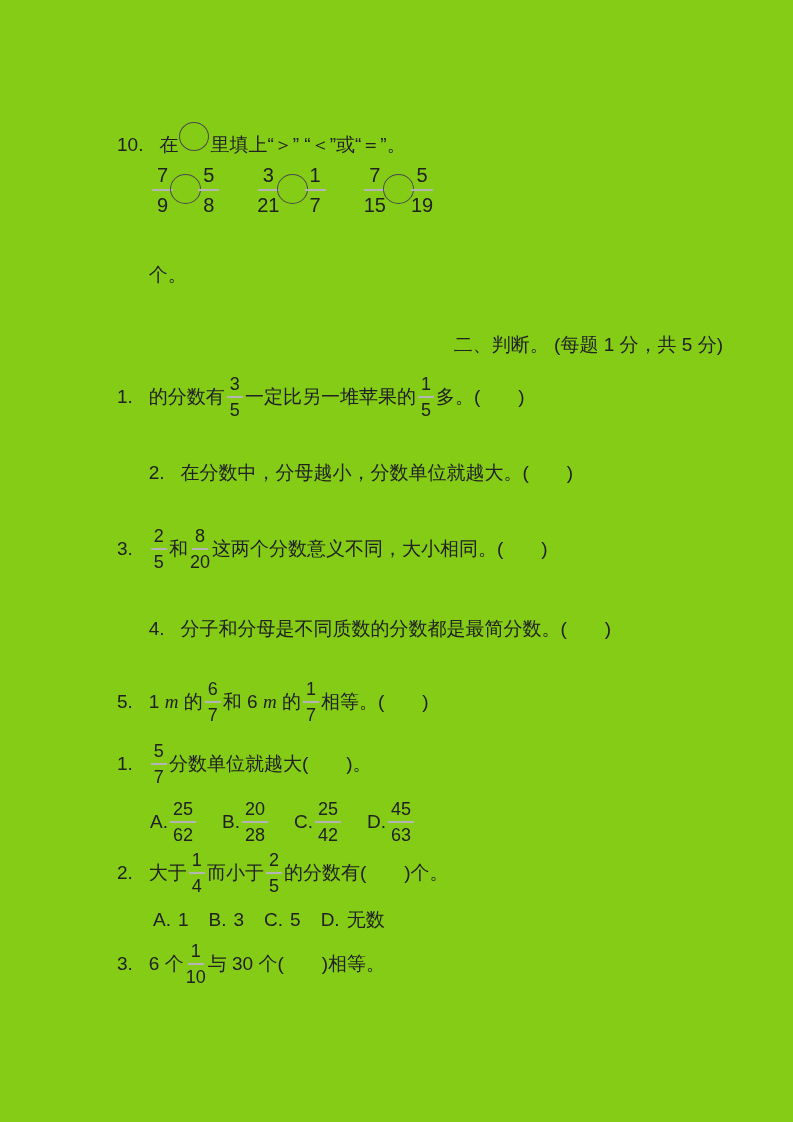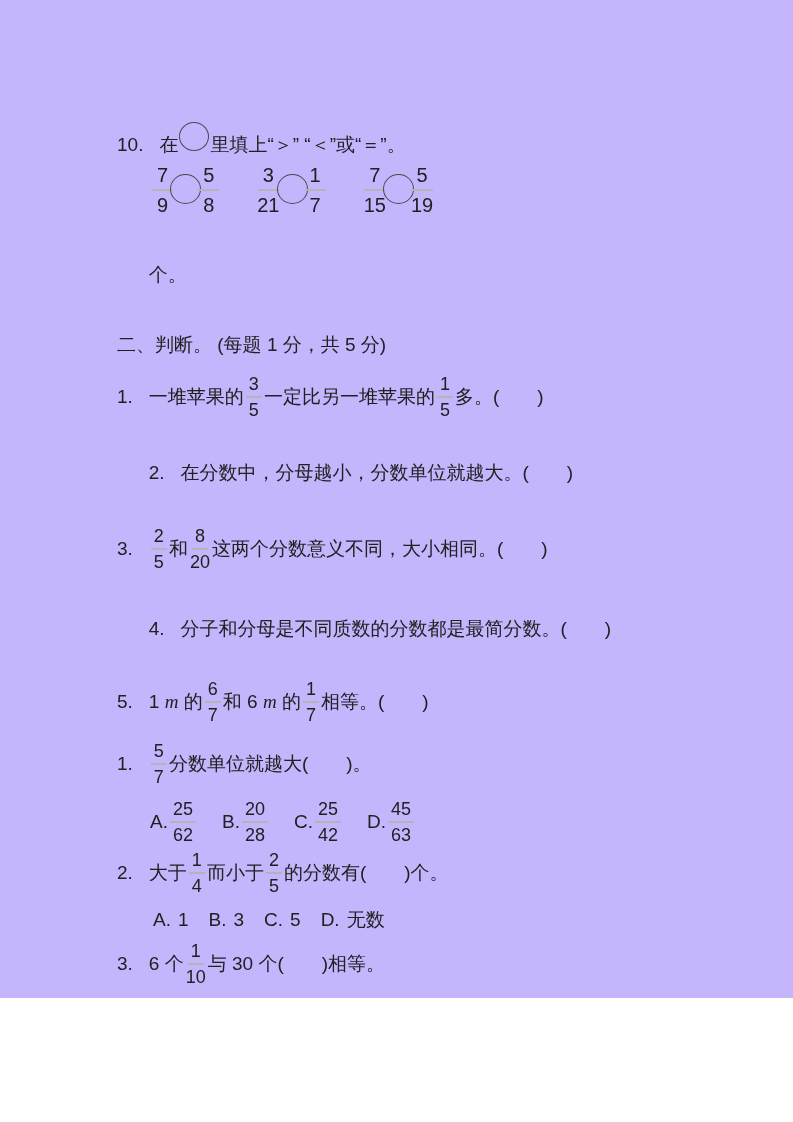--- a/index.html
+++ b/index.html
@@ -1,20 +1,20 @@
 <!DOCTYPE html>
 <html><head>
 <meta charset="utf-8">
 <style>
   html,body{margin:0;padding:0;background:#ffffff;}
   .page{
     position:relative;
     width:793px;
-    height:998px;
-    background:#c4b5fd;
+    height:1122px;
+    background:#84cc16;
     color:#212121;
     font-family:"Liberation Sans", sans-serif;
     font-size:19px;
     overflow:hidden;
     box-sizing:border-box;
   }
   .content{padding:130px 70px 0 117px; box-sizing:border-box;}
   .line{line-height:28px; white-space:pre-wrap;}
   .fline{display:flex; align-items:center; line-height:28px;}
   .fline > span{white-space:pre;}
@@ -51,21 +51,21 @@
   .opt{display:inline-flex; align-items:center;}
   .opt .olabel{white-space:pre;}
   .optt{display:inline-flex; align-items:baseline;}
   .optt .olabel{margin-right:7px; white-space:pre;}
 
   .var{font-style:italic; font-family:"Liberation Serif", serif;}
 
   
   .mb6{margin-bottom:6px;}  .mb7{margin-bottom:7px;}  .mb9{margin-bottom:9px;}
   .mb10{margin-bottom:10px;}.mb12{margin-bottom:12px;}.mb13{margin-bottom:13px;}
-  .mb14{margin-bottom:14px;}.mb16{margin-bottom:16px;}.mb18{margin-bottom:18px;}
+  .mb14{margin-bottom:14px;}.mb16{margin-bottom:16px;text-align:right;}.mb18{margin-bottom:18px;}
 </style>
 </head>
 <body>
 
 <div class="page">
   <div class="content">
 
     <div class="fline mb6">
       <span class="qnum">10.</span>
         <span>在</span>
@@ -110,21 +110,21 @@
     </div>
 
     <div class="line mb14">
       <span>个。</span>
     </div>
 
     <div class="line mb16">二、判断。 (每题 1 分，共 5 分)</div>
 
     <div class="fline mb12">
       <span class="qnum">1.</span>
-      <span>一堆苹果的</span>
+      <span>的分数有</span>
       <span class="frac"><span class="num">3</span><span class="den">5</span></span>
       <span>一定比另一堆苹果的</span>
       <span class="frac"><span class="num">1</span><span class="den">5</span></span>
       <span>多。(　　)</span>
     </div>
 
     <div class="line mb12">
       <span class="qnum">2.</span><span>在分数中，分母越小，分数单位就越大。(　　)</span>
     </div>
 

